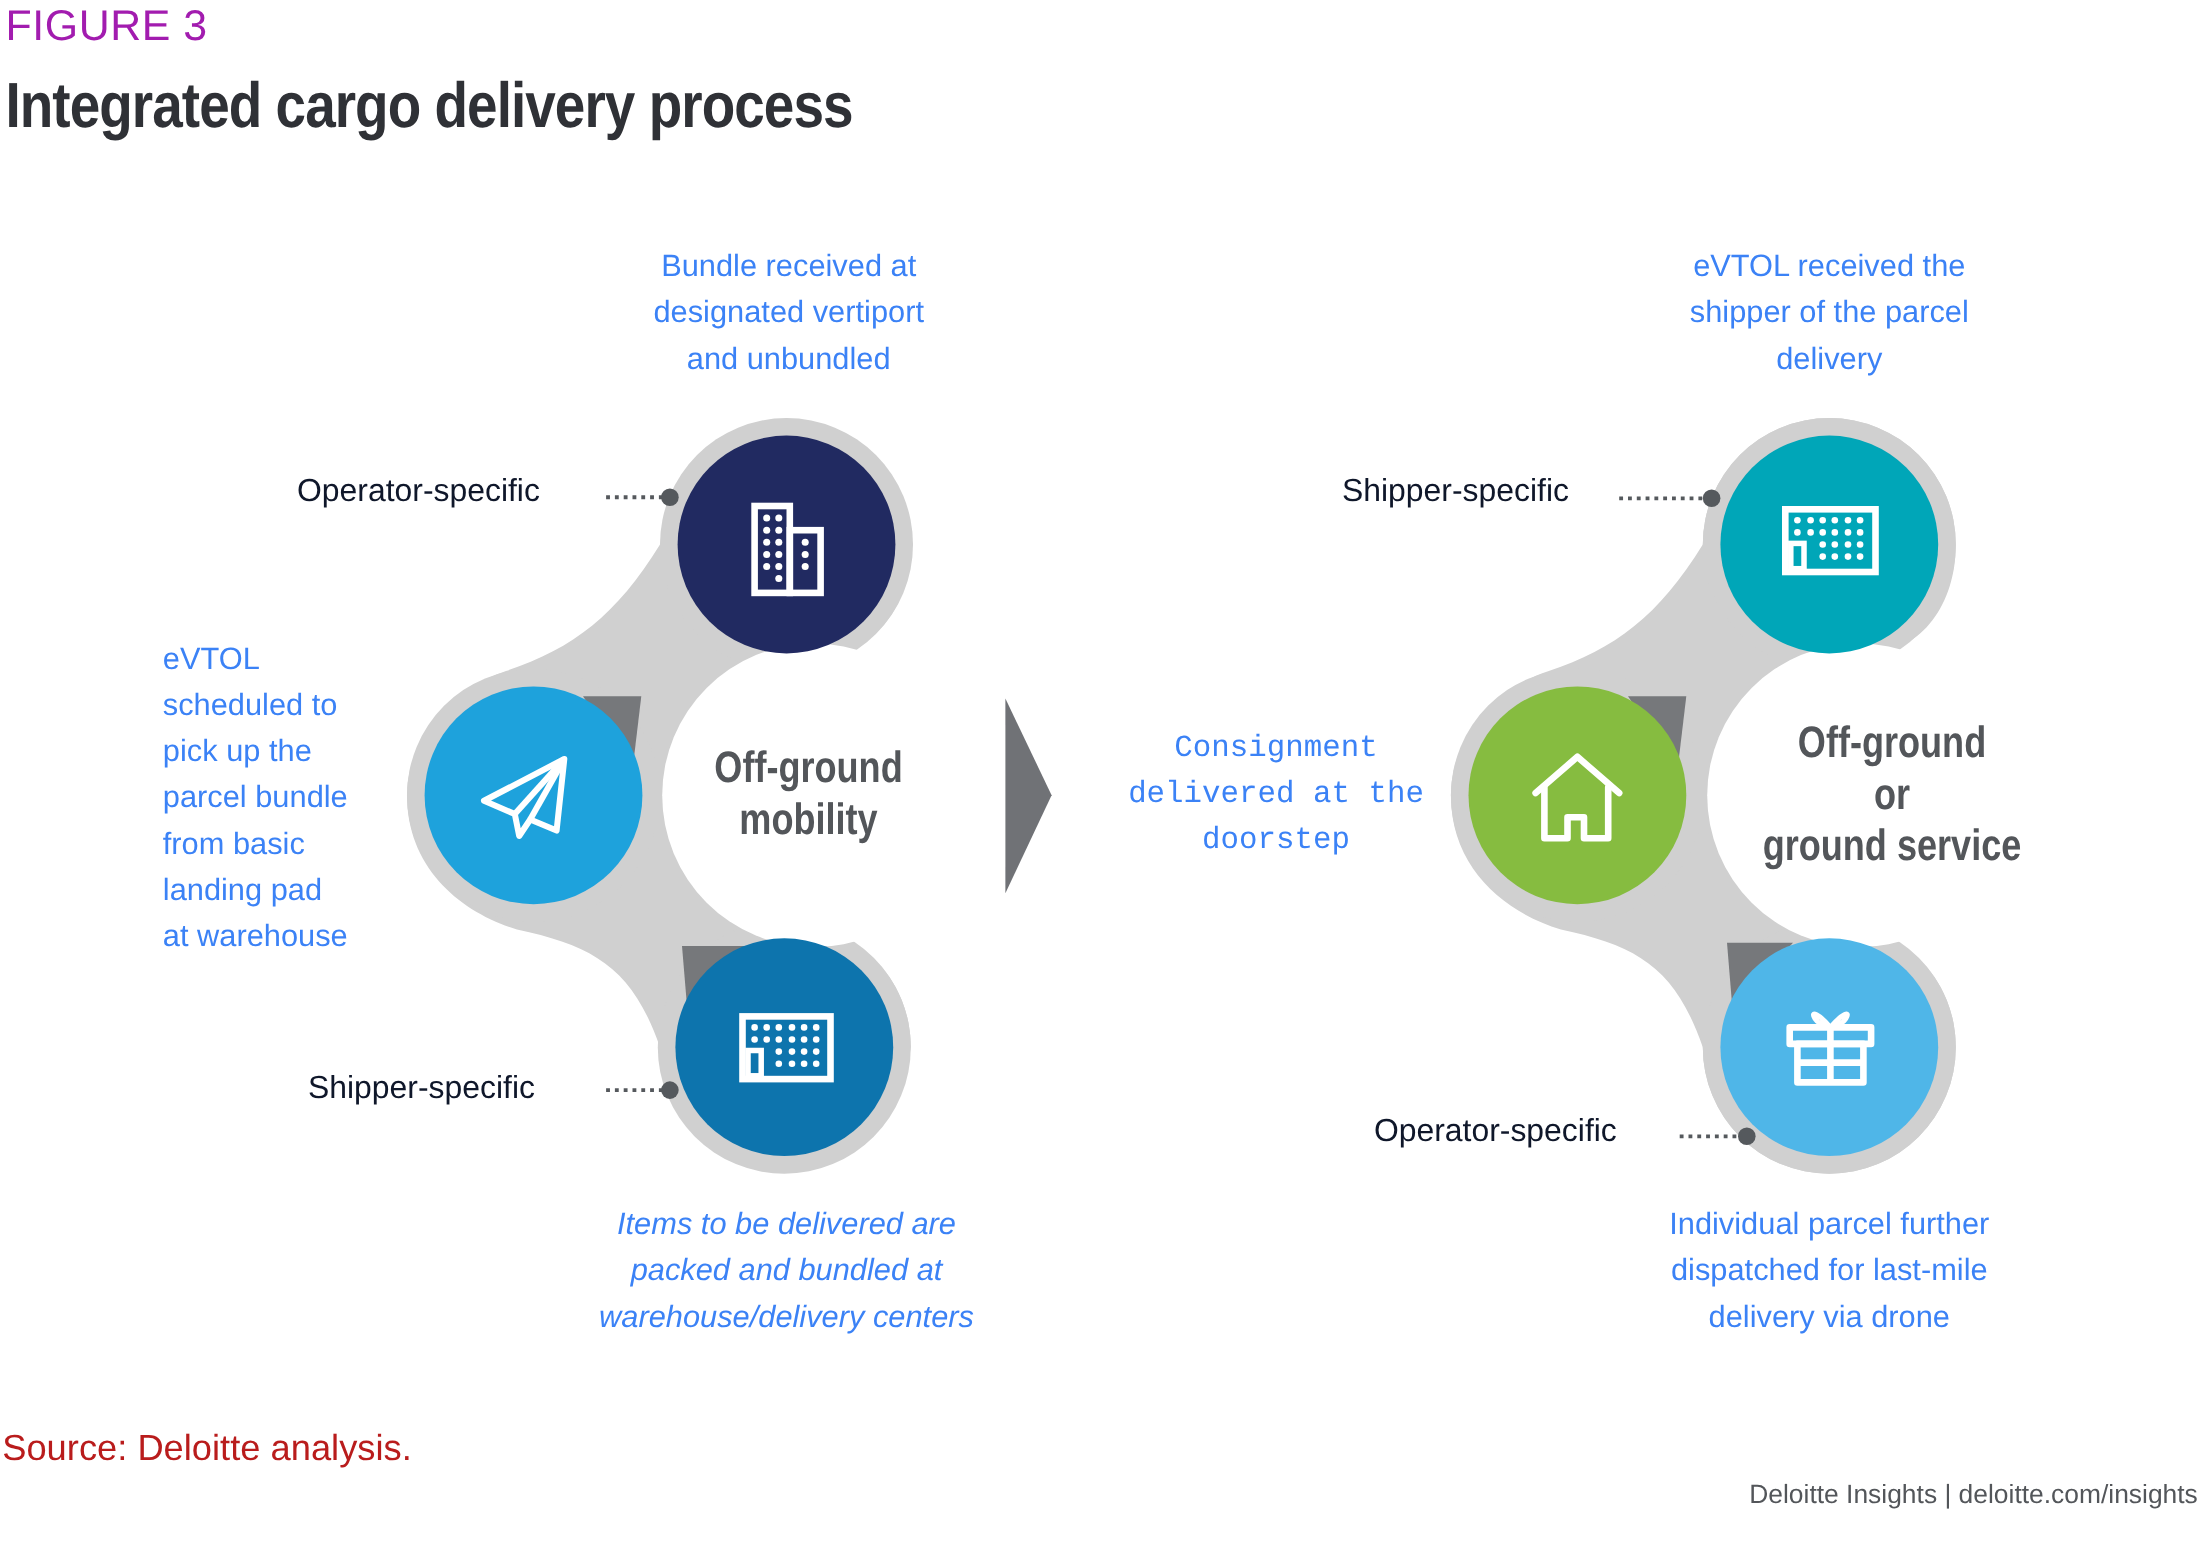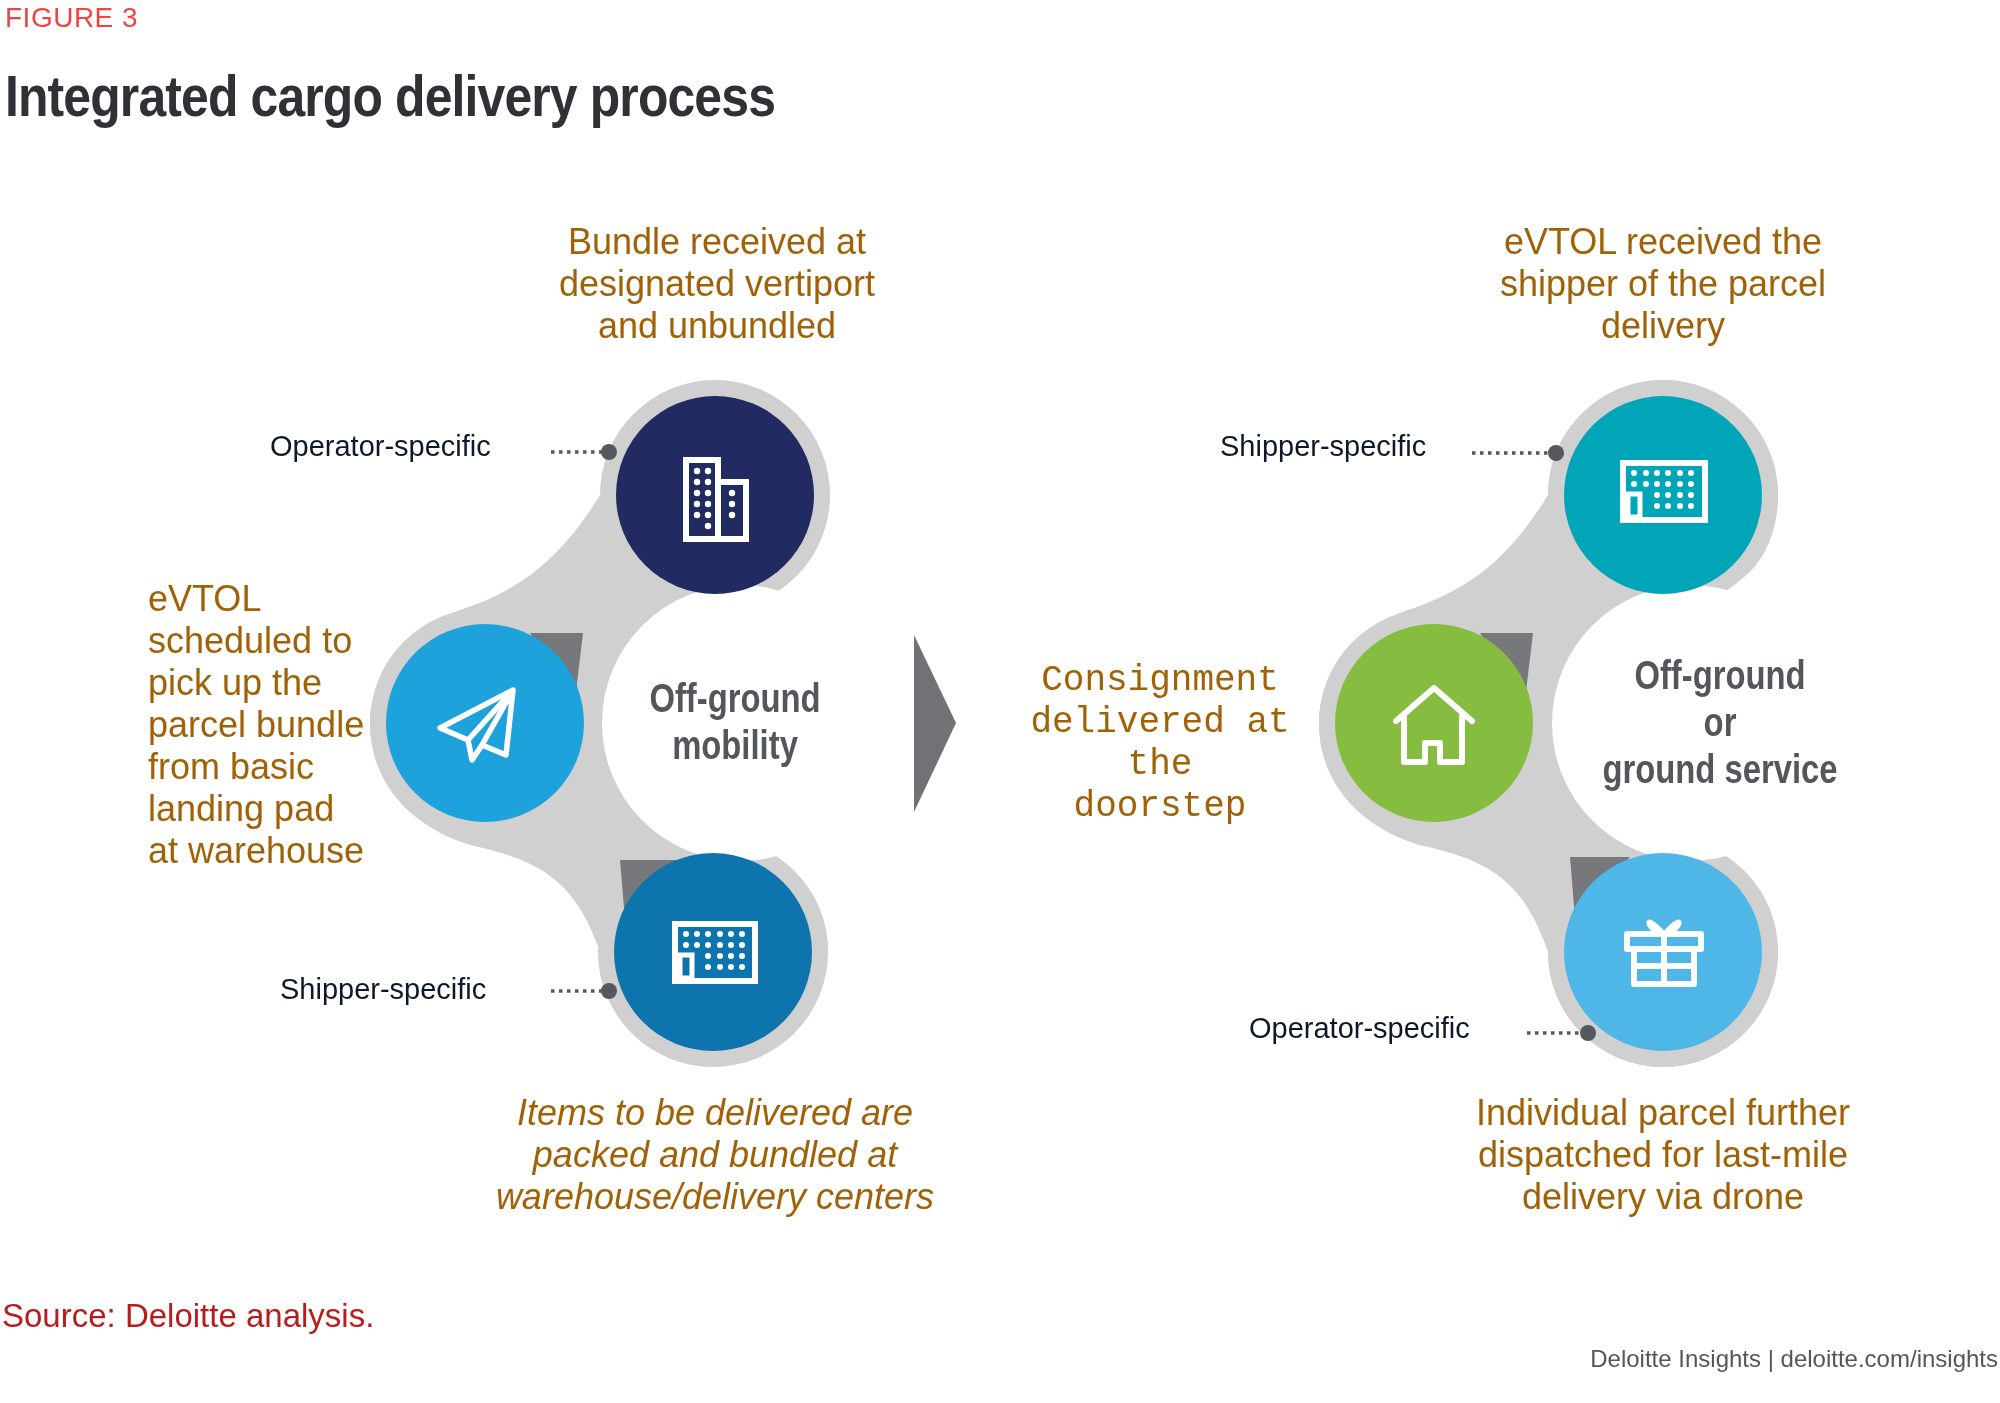--- a/index.html
+++ b/index.html
@@ -1,22 +1,22 @@
 <!DOCTYPE html>
 <html><head>
 <meta charset="utf-8">
 <style>
   html, body { margin: 0; padding: 0; background: #ffffff; }
   body { width: 2000px; height: 1403px; position: relative; overflow: hidden;
          font-family: "Liberation Sans", "DejaVu Sans", sans-serif; color: #53575b; }
   .abs { position: absolute; }
-  .fig-label { left: 5px; top: 2px; font-size: 28px; color: #ef4444; letter-spacing: 0.5px; text-align: center; }
+  .fig-label { left: 5px; top: 2px; font-size: 39px; color: #a21caf; letter-spacing: 0.5px; text-align: center; }
   .fig-title { left: 5px; top: 62px; font-size: 58px; font-weight: bold; color: #2f3136;
                font-family: "Liberation Sans", sans-serif; letter-spacing: -1px; transform: scaleX(0.86); transform-origin: left top; }
-  .desc { font-size: 36px; line-height: 42px; color: #a16207; text-align: center; white-space: pre-line; }
+  .desc { font-size: 28px; line-height: 42px; color: #3b82f6; text-align: center; white-space: pre-line; }
   .desc-left { text-align: left; }
   .tag { font-size: 29px; color: #0f172a; white-space: nowrap; }
   .center-label { font-size: 40px; line-height: 47px; font-weight: bold; color: #53565a; text-align: center;
                   white-space: pre-line; transform: scaleX(0.82); }
   .source { left: 2px; top: 1297px; font-size: 33px; color: #b91c1c; }
   .footer { right: 2px; top: 1345px; font-size: 24px; color: #53565a; white-space: nowrap; }
   svg.diagram { position: absolute; left: 0; top: 0; }
 </style>
 </head>
 <body>

